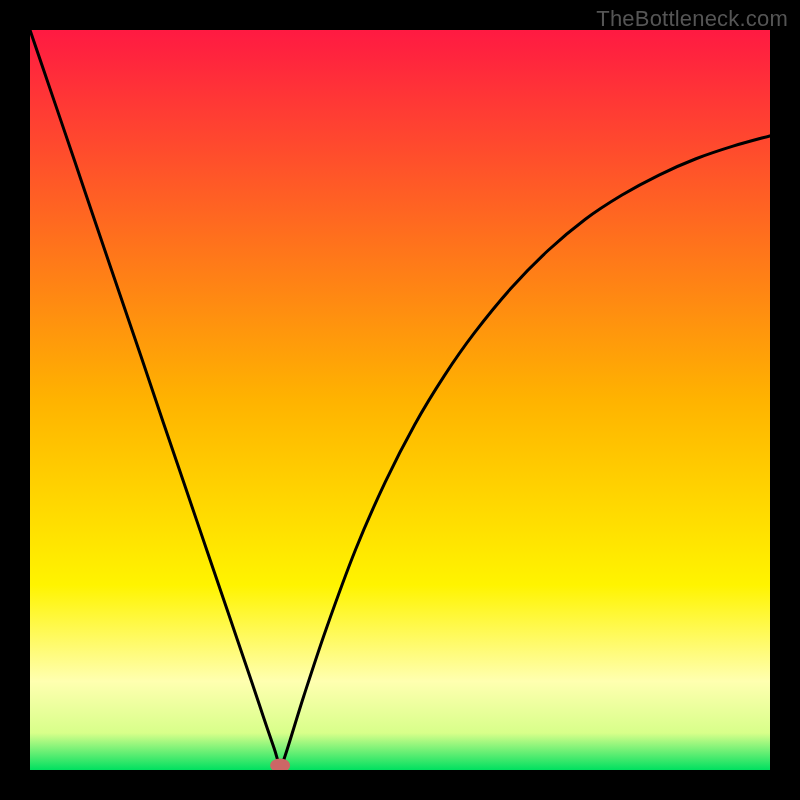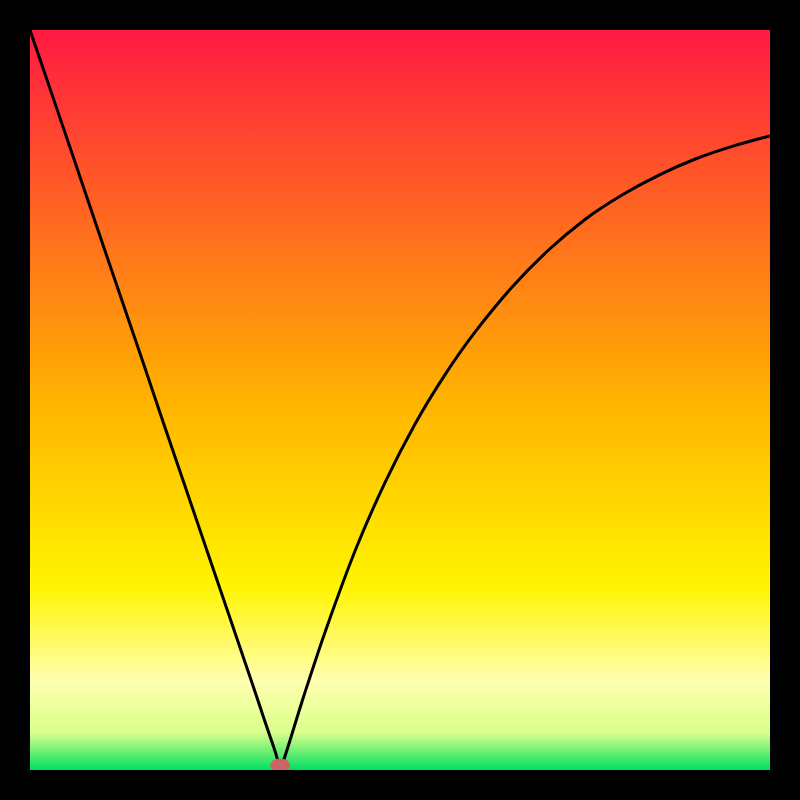--- a/index.html
+++ b/index.html
@@ -26,20 +26,21 @@
     font-size: 22px;
     color: #555;
     letter-spacing: 0.2px;
   }
   svg { display: block; }
 </style>
 </head>
 <body>
 
 <div class="frame">
+  <div class="watermark">TheBottleneck.com</div>
   <div class="plot-area">
     <svg id="chart-svg" width="740" height="740" viewBox="0 0 740 740">
         <defs>
           <linearGradient id="bg-grad" x1="0" y1="0" x2="0" y2="1">
             <stop offset="0%" stop-color="#ff1a42"></stop>
             <stop offset="50%" stop-color="#ffb300"></stop>
             <stop offset="75%" stop-color="#fff400"></stop>
             <stop offset="88%" stop-color="#ffffb0"></stop>
             <stop offset="95%" stop-color="#d8ff8a"></stop>
             <stop offset="100%" stop-color="#00e060"></stop>

